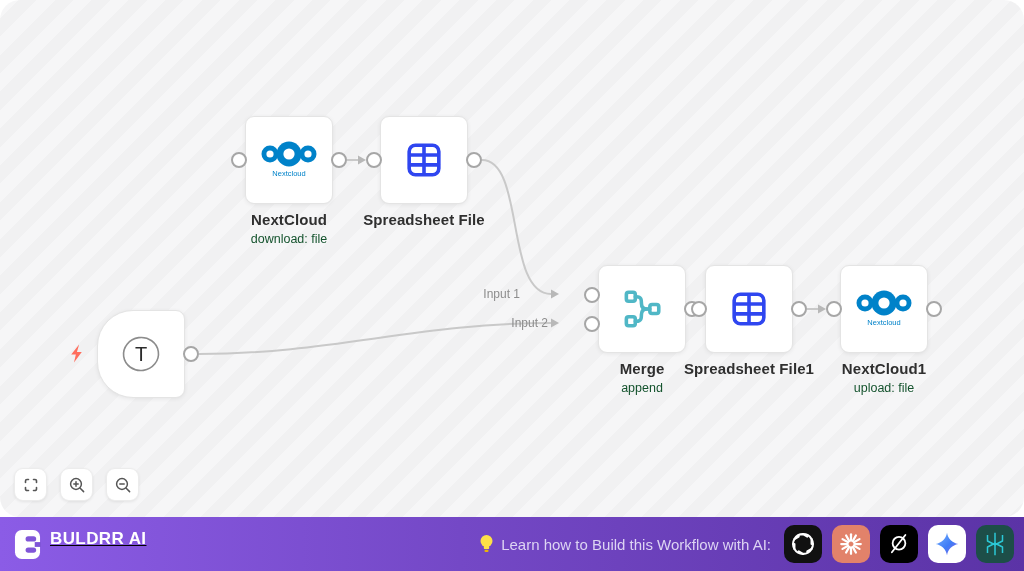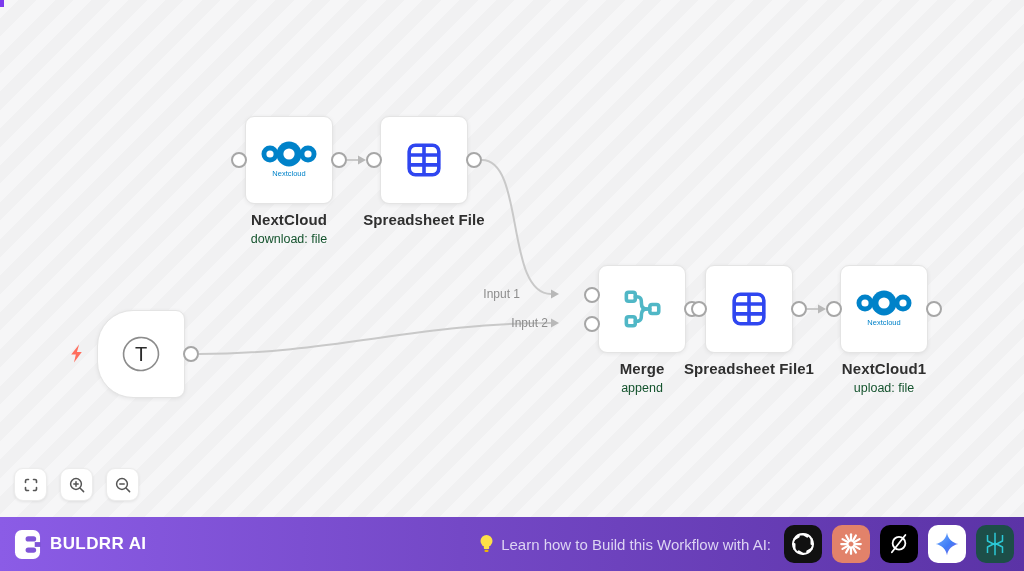--- a/index.html
+++ b/index.html
@@ -5,20 +5,21 @@
   * { margin:0; padding:0; box-sizing:border-box; }
   html,body { width:1024px; height:571px; overflow:hidden;
     font-family:"Liberation Sans", sans-serif; }
   .page { width:1024px; height:571px; display:flex; flex-direction:column; position:relative; }
 
   
   .canvas {
     position:relative; width:1024px; height:517px;
     background:repeating-linear-gradient(135deg, #f6f6f7 0px, #f6f6f7 13px, #f1f1f2 13px, #f1f1f2 26px);
     overflow:hidden;
+    border-radius:20px;
   }
   .corner-artifact { position:absolute; left:0; top:0; width:4px; height:7px; background:#7c3aed; }
 
   svg.wires { position:absolute; left:0; top:0; pointer-events:none; }
   .wire { fill:none; stroke:#c9c9c9; stroke-width:2; }
   .arrow { fill:#b8b8b8; }
 
   .node {
     position:absolute; width:88px; height:88px; background:#ffffff;
     border:1px solid #e4e4e4; border-radius:9px;
@@ -51,21 +52,21 @@
     box-shadow:0 1px 3px rgba(0,0,0,.08); display:flex; align-items:center; justify-content:center;
     cursor:pointer;
   }
 
   
   .footer {
     height:54px; width:1024px; display:flex; align-items:center;
     background:linear-gradient(90deg,#8b5ce6 0%, #7448c6 45%, #5b33a6 100%);
     padding:0 10px 0 14px; flex:none;
   }
-  .brand { display:flex; align-items:center; gap:9px; cursor:pointer; }
+  .brand { display:flex; gap:9px; cursor:pointer;text-decoration:underline; }
   .brand-name { color:#ffffff; font-size:17px; font-weight:700; letter-spacing:.4px; }
   .footer-msg { display:flex; align-items:center; gap:7px; margin-left:auto; margin-right:13px; }
   .footer-msg span { color:#ddd4f3; font-size:15px; font-weight:400; }
   .providers { display:flex; gap:10px; }
   .provider {
     width:38px; height:38px; border-radius:10px; display:flex; align-items:center;
     justify-content:center; cursor:pointer; flex:none;
   }
   .provider.gemini { background:#ffffff; }
 </style>

